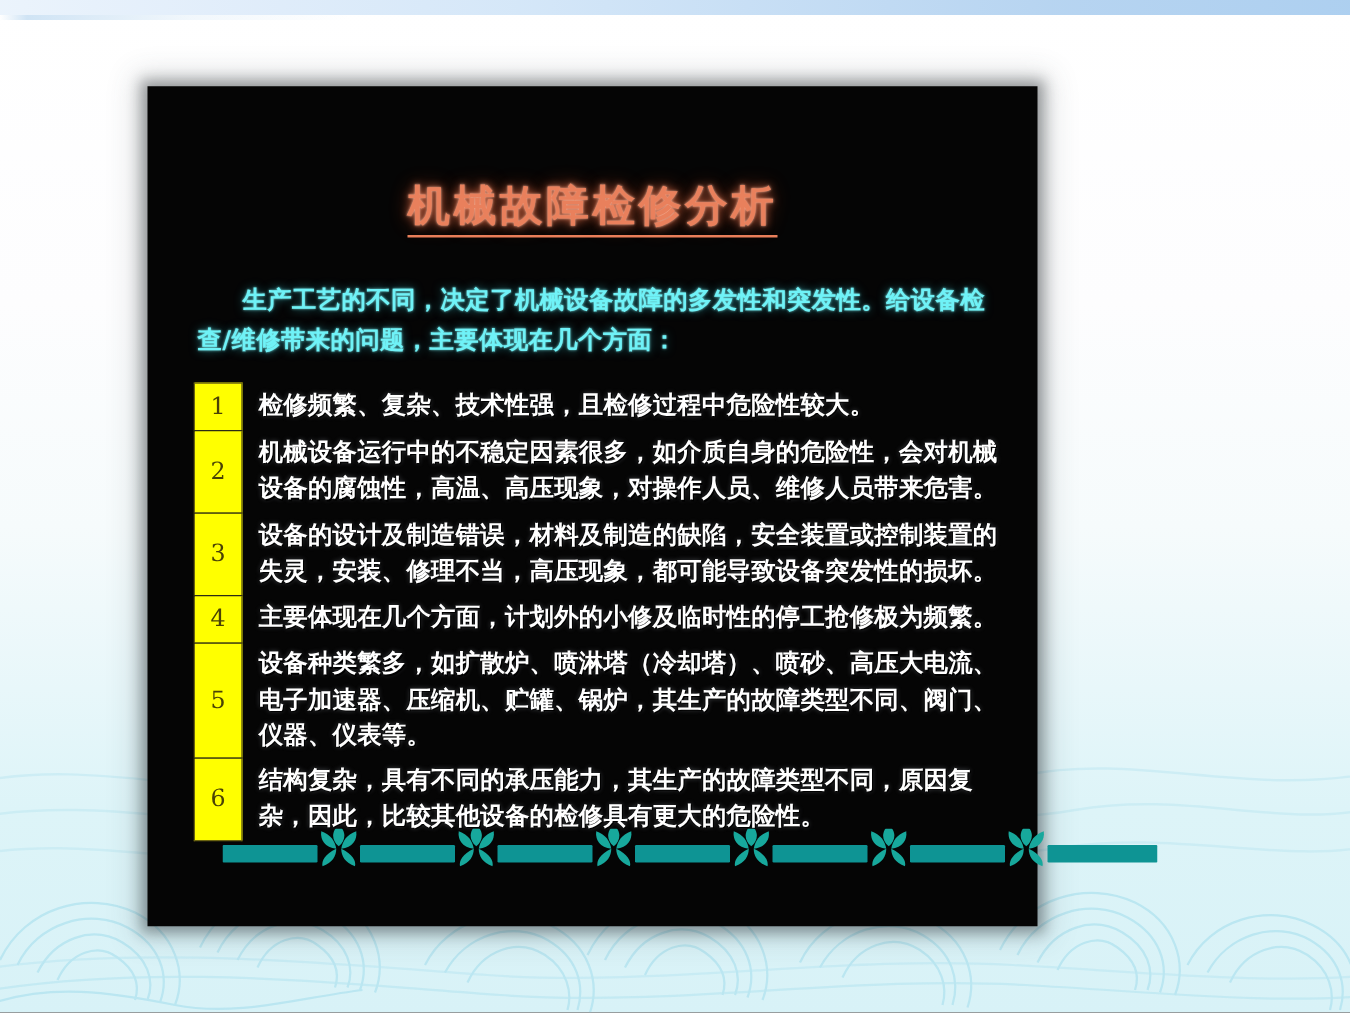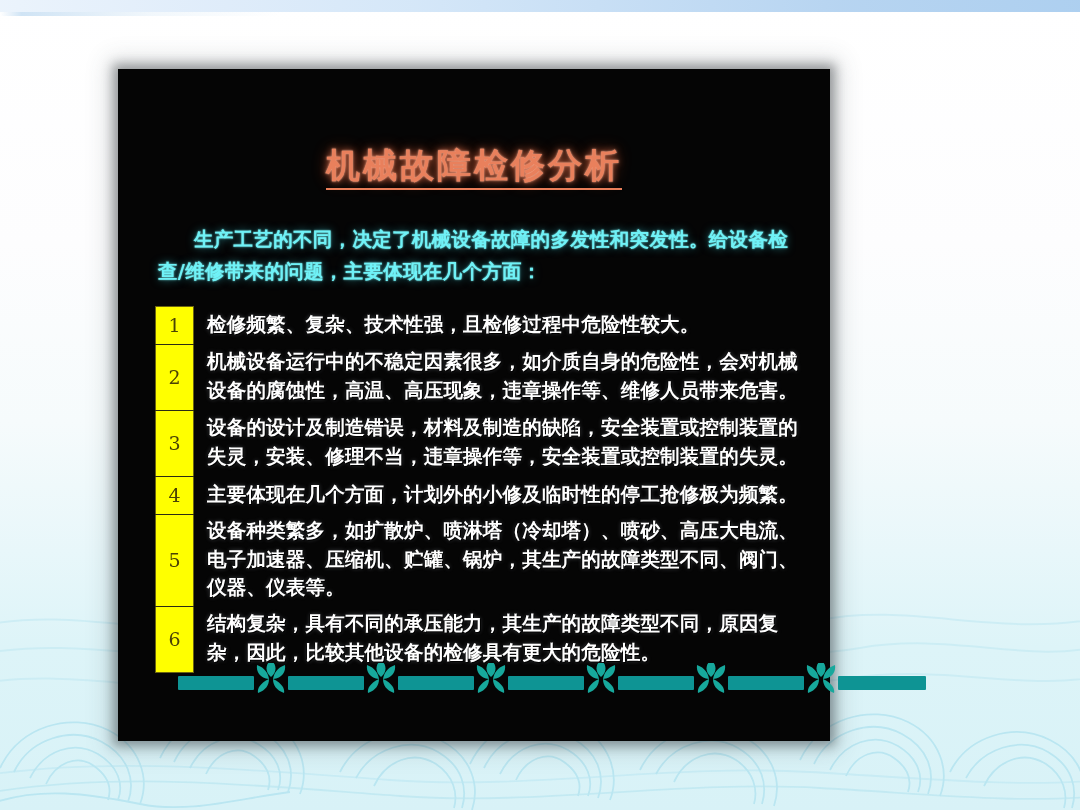--- a/index.html
+++ b/index.html
@@ -145,21 +145,21 @@
     font-size: 19.5px;
     line-height: 1.47;
     letter-spacing: .2px;
     font-weight: 600;
     text-shadow:
       1px 1px 0 rgba(0,0,0,.95),
       -1px 0 0 rgba(0,0,0,.6),
       0 0 4px rgba(200,210,220,.35);
     vertical-align: middle;
   }
-  .row-1 .text-cell, .row-4 .text-cell { height: 38px; }
+  .row-1 .text-cell, .row-4 .text-cell { height: 38px; font-family: Liberation Mono, monospace; }
   .row-2 .text-cell, .row-3 .text-cell,
   .row-5 .text-cell, .row-6 .text-cell { height: 66px; }
 
   
   #footer-ornament {
     position: absolute;
     left: 60px;
     bottom: 44px;
     width: 748px;
     height: 34px;
@@ -245,25 +245,25 @@
     <p id="intro">生产工艺的不同，决定了机械设备故障的多发性和突发性。给设备检查/维修带来的问题，主要体现在几个方面：</p>
 
     <table id="items">
       <tbody>
         <tr class="row-1">
           <td class="num-cell">1</td>
           <td class="text-cell">检修频繁、复杂、技术性强，且检修过程中危险性较大。</td>
         </tr>
         <tr class="row-2">
           <td class="num-cell">2</td>
-          <td class="text-cell">机械设备运行中的不稳定因素很多，如介质自身的危险性，会对机械设备的腐蚀性，高温、高压现象，违章操作等、维修人员带来危害。</td>
+          <td class="text-cell">机械设备运行中的不稳定因素很多，如介质自身的危险性，会对机械设备的腐蚀性，高温、高压现象，对操作人员、维修人员带来危害。</td>
         </tr>
         <tr class="row-3">
           <td class="num-cell">3</td>
-          <td class="text-cell">设备的设计及制造错误，材料及制造的缺陷，安全装置或控制装置的失灵，安装、修理不当，违章操作等，安全装置或控制装置的失灵。</td>
+          <td class="text-cell">设备的设计及制造错误，材料及制造的缺陷，安全装置或控制装置的失灵，安装、修理不当，高压现象，都可能导致设备突发性的损坏。</td>
         </tr>
         <tr class="row-4">
           <td class="num-cell">4</td>
           <td class="text-cell">主要体现在几个方面，计划外的小修及临时性的停工抢修极为频繁。</td>
         </tr>
         <tr class="row-5">
           <td class="num-cell">5</td>
           <td class="text-cell">设备种类繁多，如扩散炉、喷淋塔（冷却塔）、喷砂、高压大电流、电子加速器、压缩机、贮罐、锅炉，其生产的故障类型不同、阀门、仪器、仪表等。</td>
         </tr>
         <tr class="row-6">

